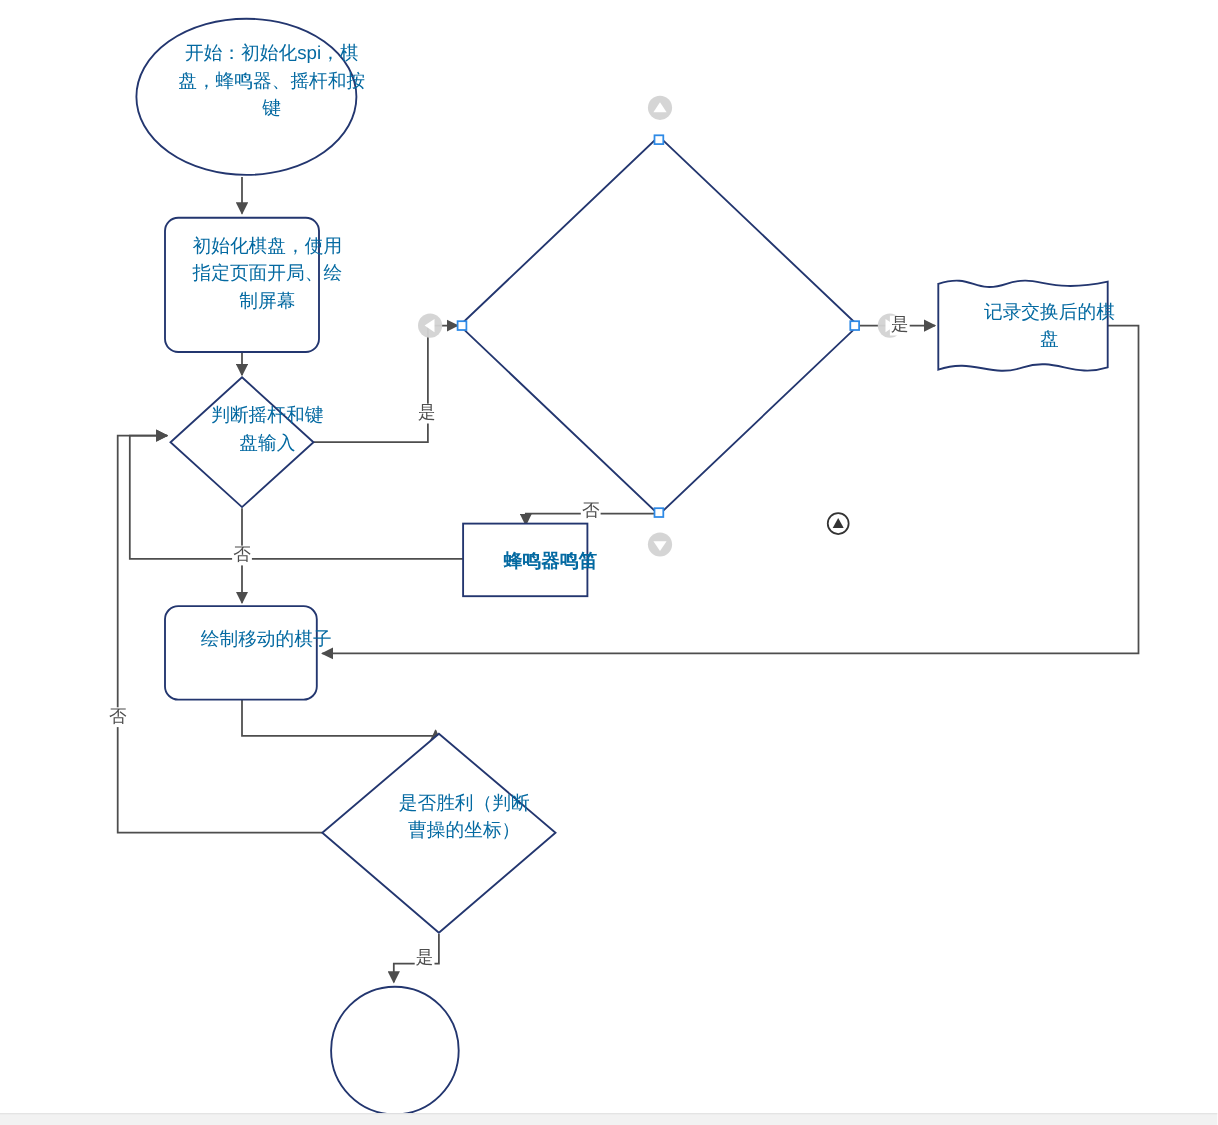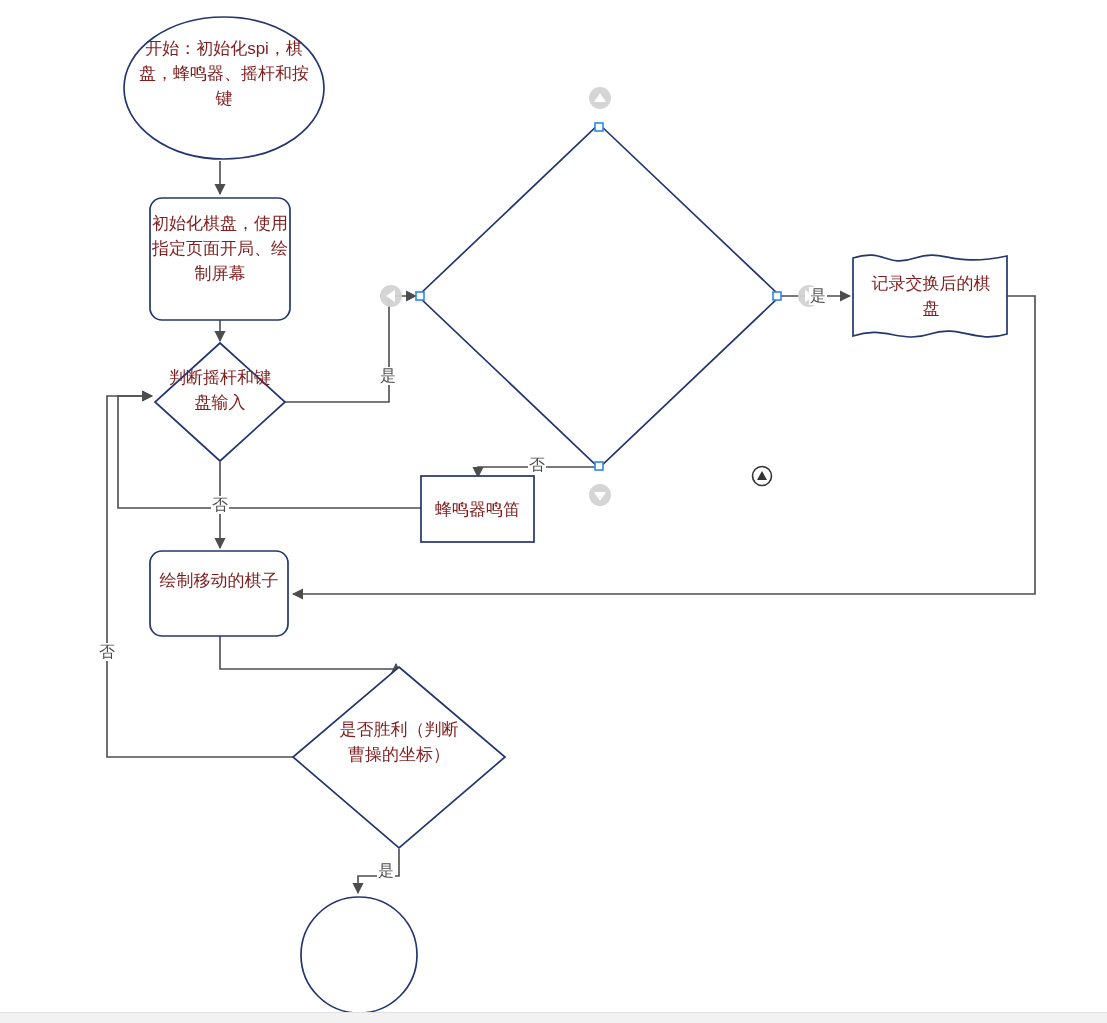--- a/index.html
+++ b/index.html
@@ -19,26 +19,27 @@
   }
   #diagram-svg {
     position: absolute;
     left: 0;
     top: 0;
     width: 1107px;
     height: 1023px;
   }
   .node-label {
     position: absolute;
-    color: #7f1d1d;
+    color: #0369a1;
     font-size: 17px;
     line-height: 25px;
     text-align: center;
     white-space: pre-wrap;
     pointer-events: none;
+    margin-left: 23px;
   }
   .edge-label {
     position: absolute;
     color: #4d4d4d;
     font-size: 16px;
     line-height: 18px;
     text-align: center;
     background: #ffffff;
     padding: 0 1px;
   }
@@ -145,21 +146,21 @@
 
   <div class="node-label" style="left:139px; top:36px; width:170px;">开始：初始化spi，棋盘，蜂鸣器、摇杆和按键</div>
 
   <div class="node-label" style="left:163px; top:365px; width:114px;">判断摇杆和键盘输入</div>
 
   <div class="node-label" style="left:152px; top:211px; width:136px;">初始化棋盘，使用指定页面开局、绘制屏幕</div>
 
 
   <div class="node-label" style="left:870px; top:271px; width:122px;">记录交换后的棋盘</div>
 
-  <div class="node-label" style="left:424px; top:497px; width:107px;">蜂鸣器鸣笛</div>
+  <div class="node-label" style="left:424px; top:497px; width:107px;font-weight:bold;">蜂鸣器鸣笛</div>
 
   <div class="node-label" style="left:155px; top:568px; width:128px;">绘制移动的棋子</div>
 
   <div class="node-label" style="left:336px; top:717px; width:126px;">是否胜利（判断曹操的坐标）</div>
 
 
   <div class="edge-label" style="left:379px; top:367px;">是</div>
 
   <div class="edge-label" style="left:809px; top:287px;">是</div>
 

